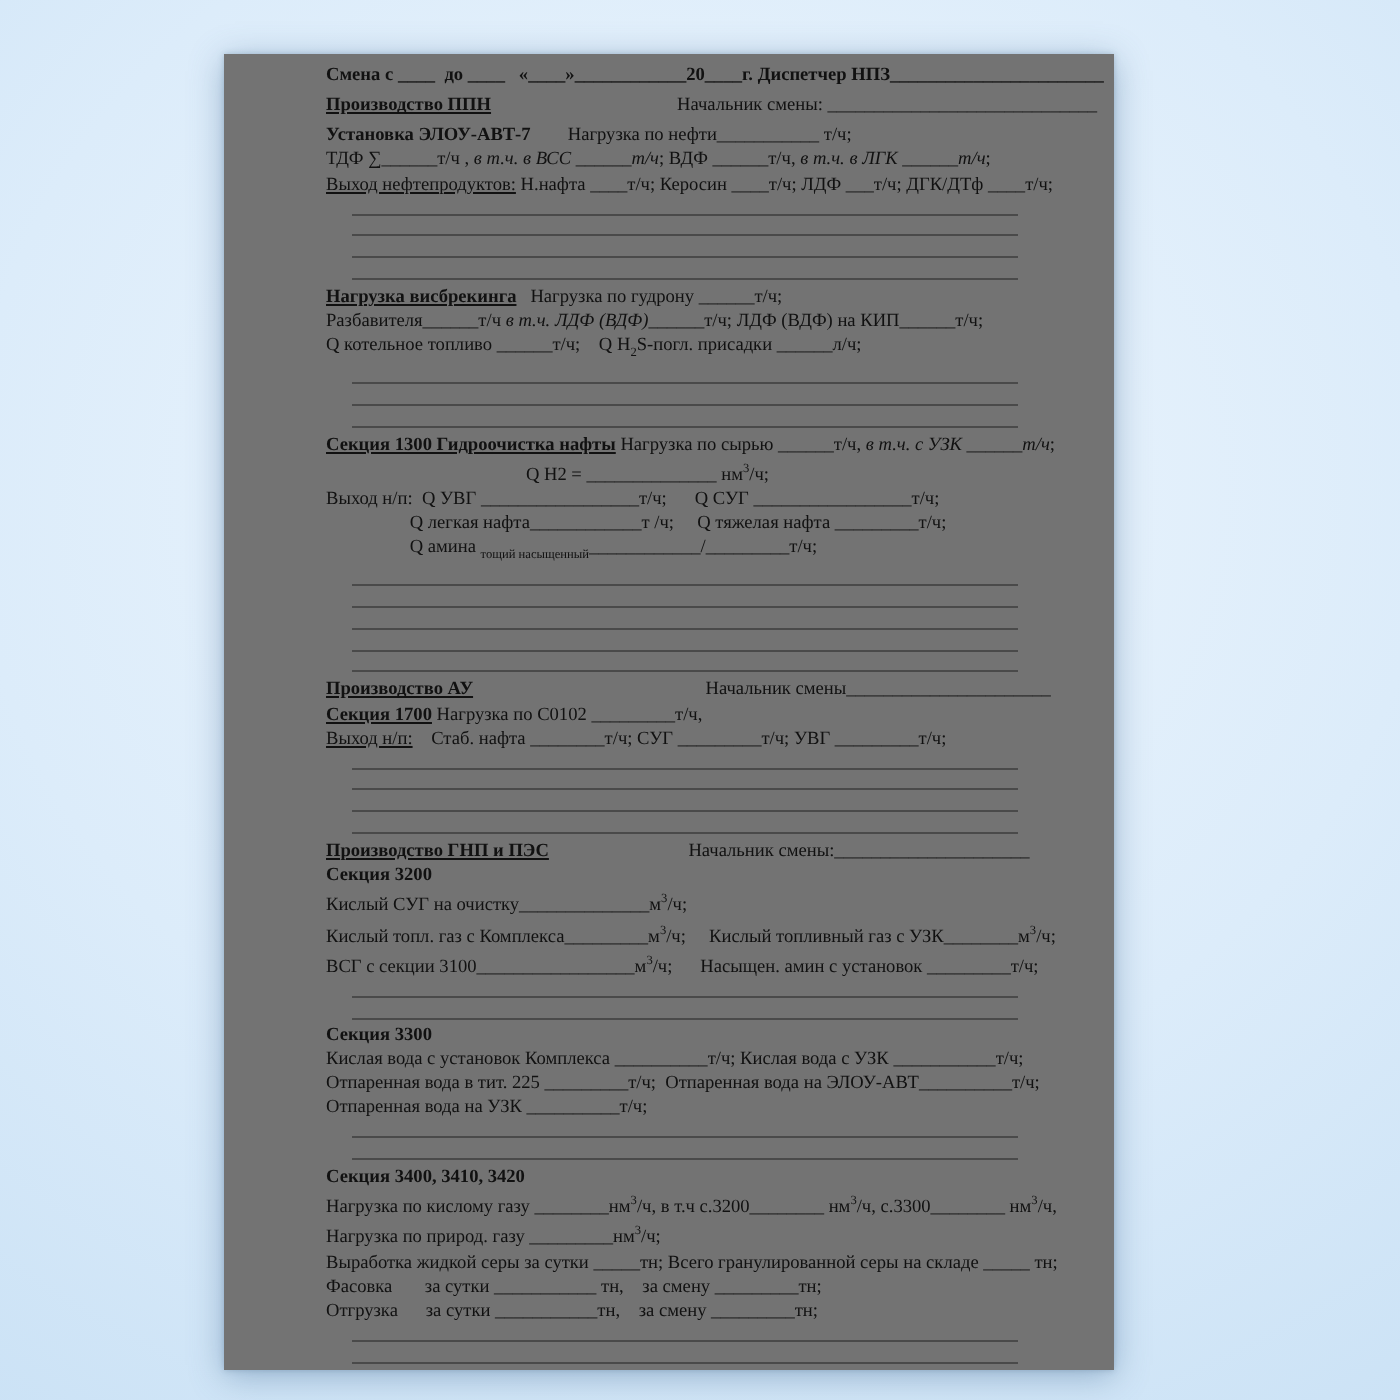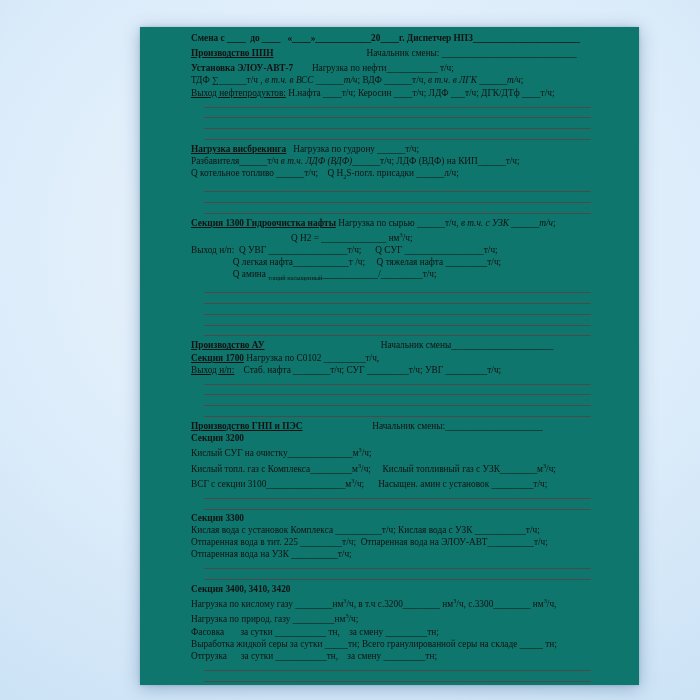--- a/index.html
+++ b/index.html
@@ -5,25 +5,24 @@
   html,body{margin:0;padding:0;}
   body{
     width:700px;height:700px;position:relative;overflow:hidden;
     font-family:"Liberation Serif","DejaVu Serif",serif;
   }
   .bg{
     position:absolute;inset:0;
     background:radial-gradient(130% 115% at 50% 35%, #eef6fd 0%, #dcecfa 40%, #c6dff4 78%, #b3d3ee 100%);
   }
   .page{
-    position:absolute;left:112px;top:27px;width:499px;height:658px;
-    background:#0f766e;box-sizing:border-box;
+    position:absolute;left:112px;top:27px;width:445px;height:658px;
+    background:#737373;box-sizing:border-box;
     padding:5px 42px 0 51px;
     box-shadow:0 3px 16px rgba(70,110,150,0.45), 0 0 3px rgba(90,120,150,0.35);
-    margin-left:28px;
   }
   .block{margin:0;}
   .line{
     font-size:9.3px;line-height:12.15px;color:#111;
     white-space:pre;overflow:visible;
   }
   .rule{height:10.8px;margin-left:13px;margin-right:6px;position:relative;}
   .rule::after{
     content:"";position:absolute;left:0;right:0;bottom:2px;
     border-bottom:1.1px solid #4a4a4a;
@@ -107,20 +106,20 @@
         <div class="line" data-name="text-line"><span class="seg" data-name="text-segment">Кислая вода с установок Комплекса __________т/ч; Кислая вода с УЗК ___________т/ч;</span></div>
         <div class="line" data-name="text-line"><span class="seg" data-name="text-segment">Отпаренная вода в тит. 225 _________т/ч;  Отпаренная вода на ЭЛОУ-АВТ__________т/ч;</span></div>
         <div class="line" data-name="text-line"><span class="seg" data-name="text-segment">Отпаренная вода на УЗК __________т/ч;</span></div>
         <div class="rule" data-name="ruled-blank-line"></div>
         <div class="rule" data-name="ruled-blank-line"></div>
       </div>
       <div class="block" data-name="block-section-3400">
         <div class="line" data-name="text-line"><span class="seg b" data-name="text-segment">Секция 3400, 3410, 3420</span></div>
         <div class="line" data-name="text-line"><span class="seg" data-name="text-segment">Нагрузка по кислому газу ________нм</span><span class="seg sup" data-name="text-segment">3</span><span class="seg" data-name="text-segment">/ч, в т.ч с.3200________ нм</span><span class="seg sup" data-name="text-segment">3</span><span class="seg" data-name="text-segment">/ч, с.3300________ нм</span><span class="seg sup" data-name="text-segment">3</span><span class="seg" data-name="text-segment">/ч,</span></div>
         <div class="line" data-name="text-line"><span class="seg" data-name="text-segment">Нагрузка по природ. газу _________нм</span><span class="seg sup" data-name="text-segment">3</span><span class="seg" data-name="text-segment">/ч;</span></div>
+        <div class="line" data-name="text-line"><span class="seg" data-name="text-segment">Выработка жидкой серы за сутки _____тн; Всего гранулированной серы на складе _____ тн;</span></div>
         <div class="line" data-name="text-line"><span class="seg" data-name="text-segment">Фасовка       за сутки ___________ тн,    за смену _________тн;</span></div>
-        <div class="line" data-name="text-line"><span class="seg" data-name="text-segment">Выработка жидкой серы за сутки _____тн; Всего гранулированной серы на складе _____ тн;</span></div>
         <div class="line" data-name="text-line"><span class="seg" data-name="text-segment">Отгрузка      за сутки ___________тн,    за смену _________тн;</span></div>
         <div class="rule" data-name="ruled-blank-line"></div>
         <div class="rule" data-name="ruled-blank-line"></div>
       </div>
     </div>
 </div>
 
 </body></html>

